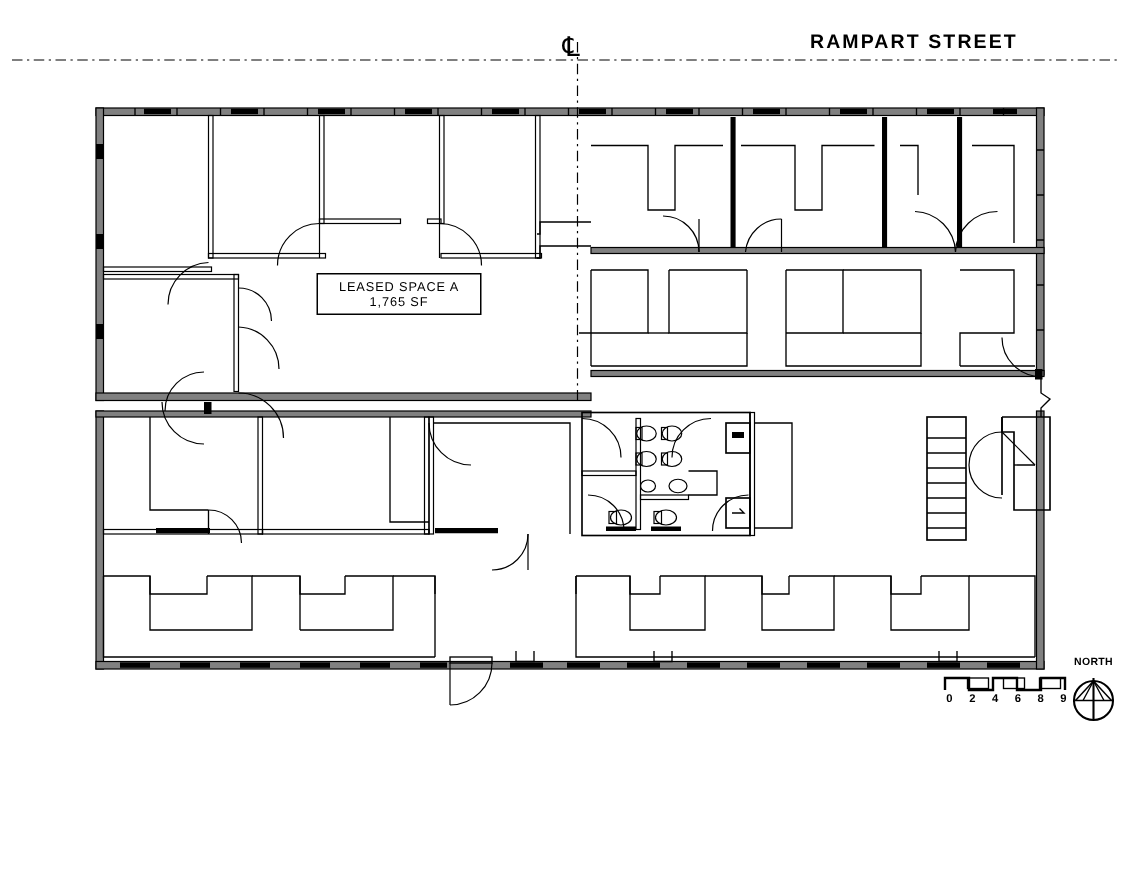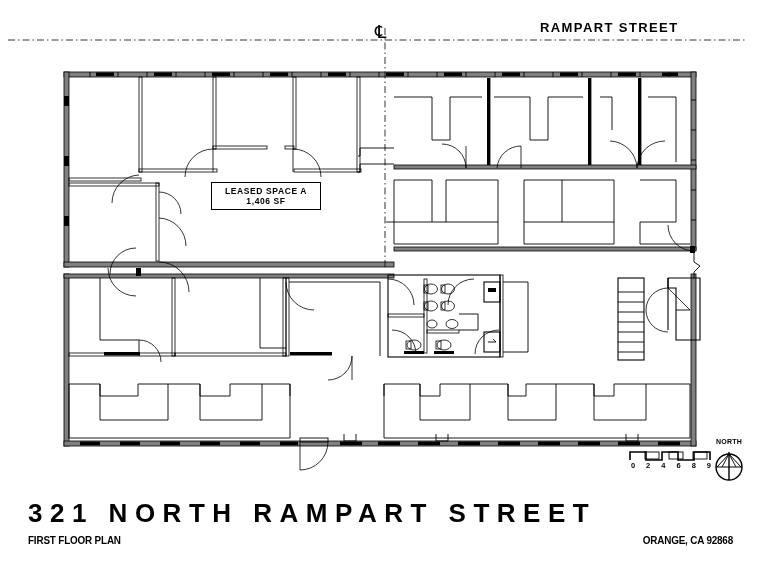--- a/index.html
+++ b/index.html
@@ -43,21 +43,21 @@
   
   .cl-glyph{
     position:absolute;left:375px;top:23px;
     font-size:18px;font-family:"DejaVu Sans", sans-serif;
     line-height:18px;font-weight:500;
   }
 
   
   .callout{
     position:absolute;border:1.3px solid #000;background:#fff;
-    text-align:center;font-weight:bold;
+    text-align:center;font-weight:normal;
     font-family:"Liberation Sans", sans-serif;
     letter-spacing:0.6px;
     display:flex;flex-direction:column;justify-content:center;
     box-sizing:border-box;
   }
   .callout .l1{font-size:8.5px;line-height:10px;}
   .callout .l2{font-size:8.5px;line-height:10px;}
   #callout-a{left:211px;top:182px;width:110px;height:28px;}
   #callout-b{left:506px;top:247px;width:92px;height:26px;}
 
@@ -398,21 +398,21 @@
     </g>
 
   </svg>
 
   <div class="street-label">RAMPART STREET</div>
 
   <div class="cl-glyph">℄</div>
 
   <div class="callout" id="callout-a">
     <div class="l1">LEASED SPACE A</div>
-    <div class="l2">1,406 SF</div>
+    <div class="l2">1,765 SF</div>
   </div>
 
 
   <div class="scalebar">
     <svg width="84" height="16" viewBox="0 0 84 16">
       <polyline points="2,12 2,4 18,4 18,12 34,12 34,4 50,4 50,12 66,12 66,4 82,4 82,12" fill="none" stroke="#000" stroke-width="1.6"></polyline>
     </svg>
   </div>
   <div class="scale-nums">
     <span>0</span>
@@ -429,19 +429,14 @@
       <circle cx="17" cy="20" r="13" fill="none" stroke="#000" stroke-width="1.4"></circle>
       <line x1="17" y1="5" x2="17" y2="33" stroke="#000" stroke-width="1.4"></line>
       <line x1="17" y1="7" x2="5" y2="20" stroke="#000" stroke-width="1"></line>
       <line x1="17" y1="7" x2="29" y2="20" stroke="#000" stroke-width="1"></line>
       <line x1="4" y1="20" x2="30" y2="20" stroke="#000" stroke-width="1"></line>
       <line x1="17" y1="7" x2="10" y2="20" stroke="#000" stroke-width="0.9"></line>
       <line x1="17" y1="7" x2="24" y2="20" stroke="#000" stroke-width="0.9"></line>
     </svg>
   </div>
 
-  <div class="titleblock">
-    <div class="main-title">321 NORTH RAMPART STREET</div>
-    <div class="sub-left">FIRST FLOOR PLAN</div>
-    <div class="sub-right">ORANGE, CA 92868</div>
-  </div>
 
 </div>
 
 </body></html>

